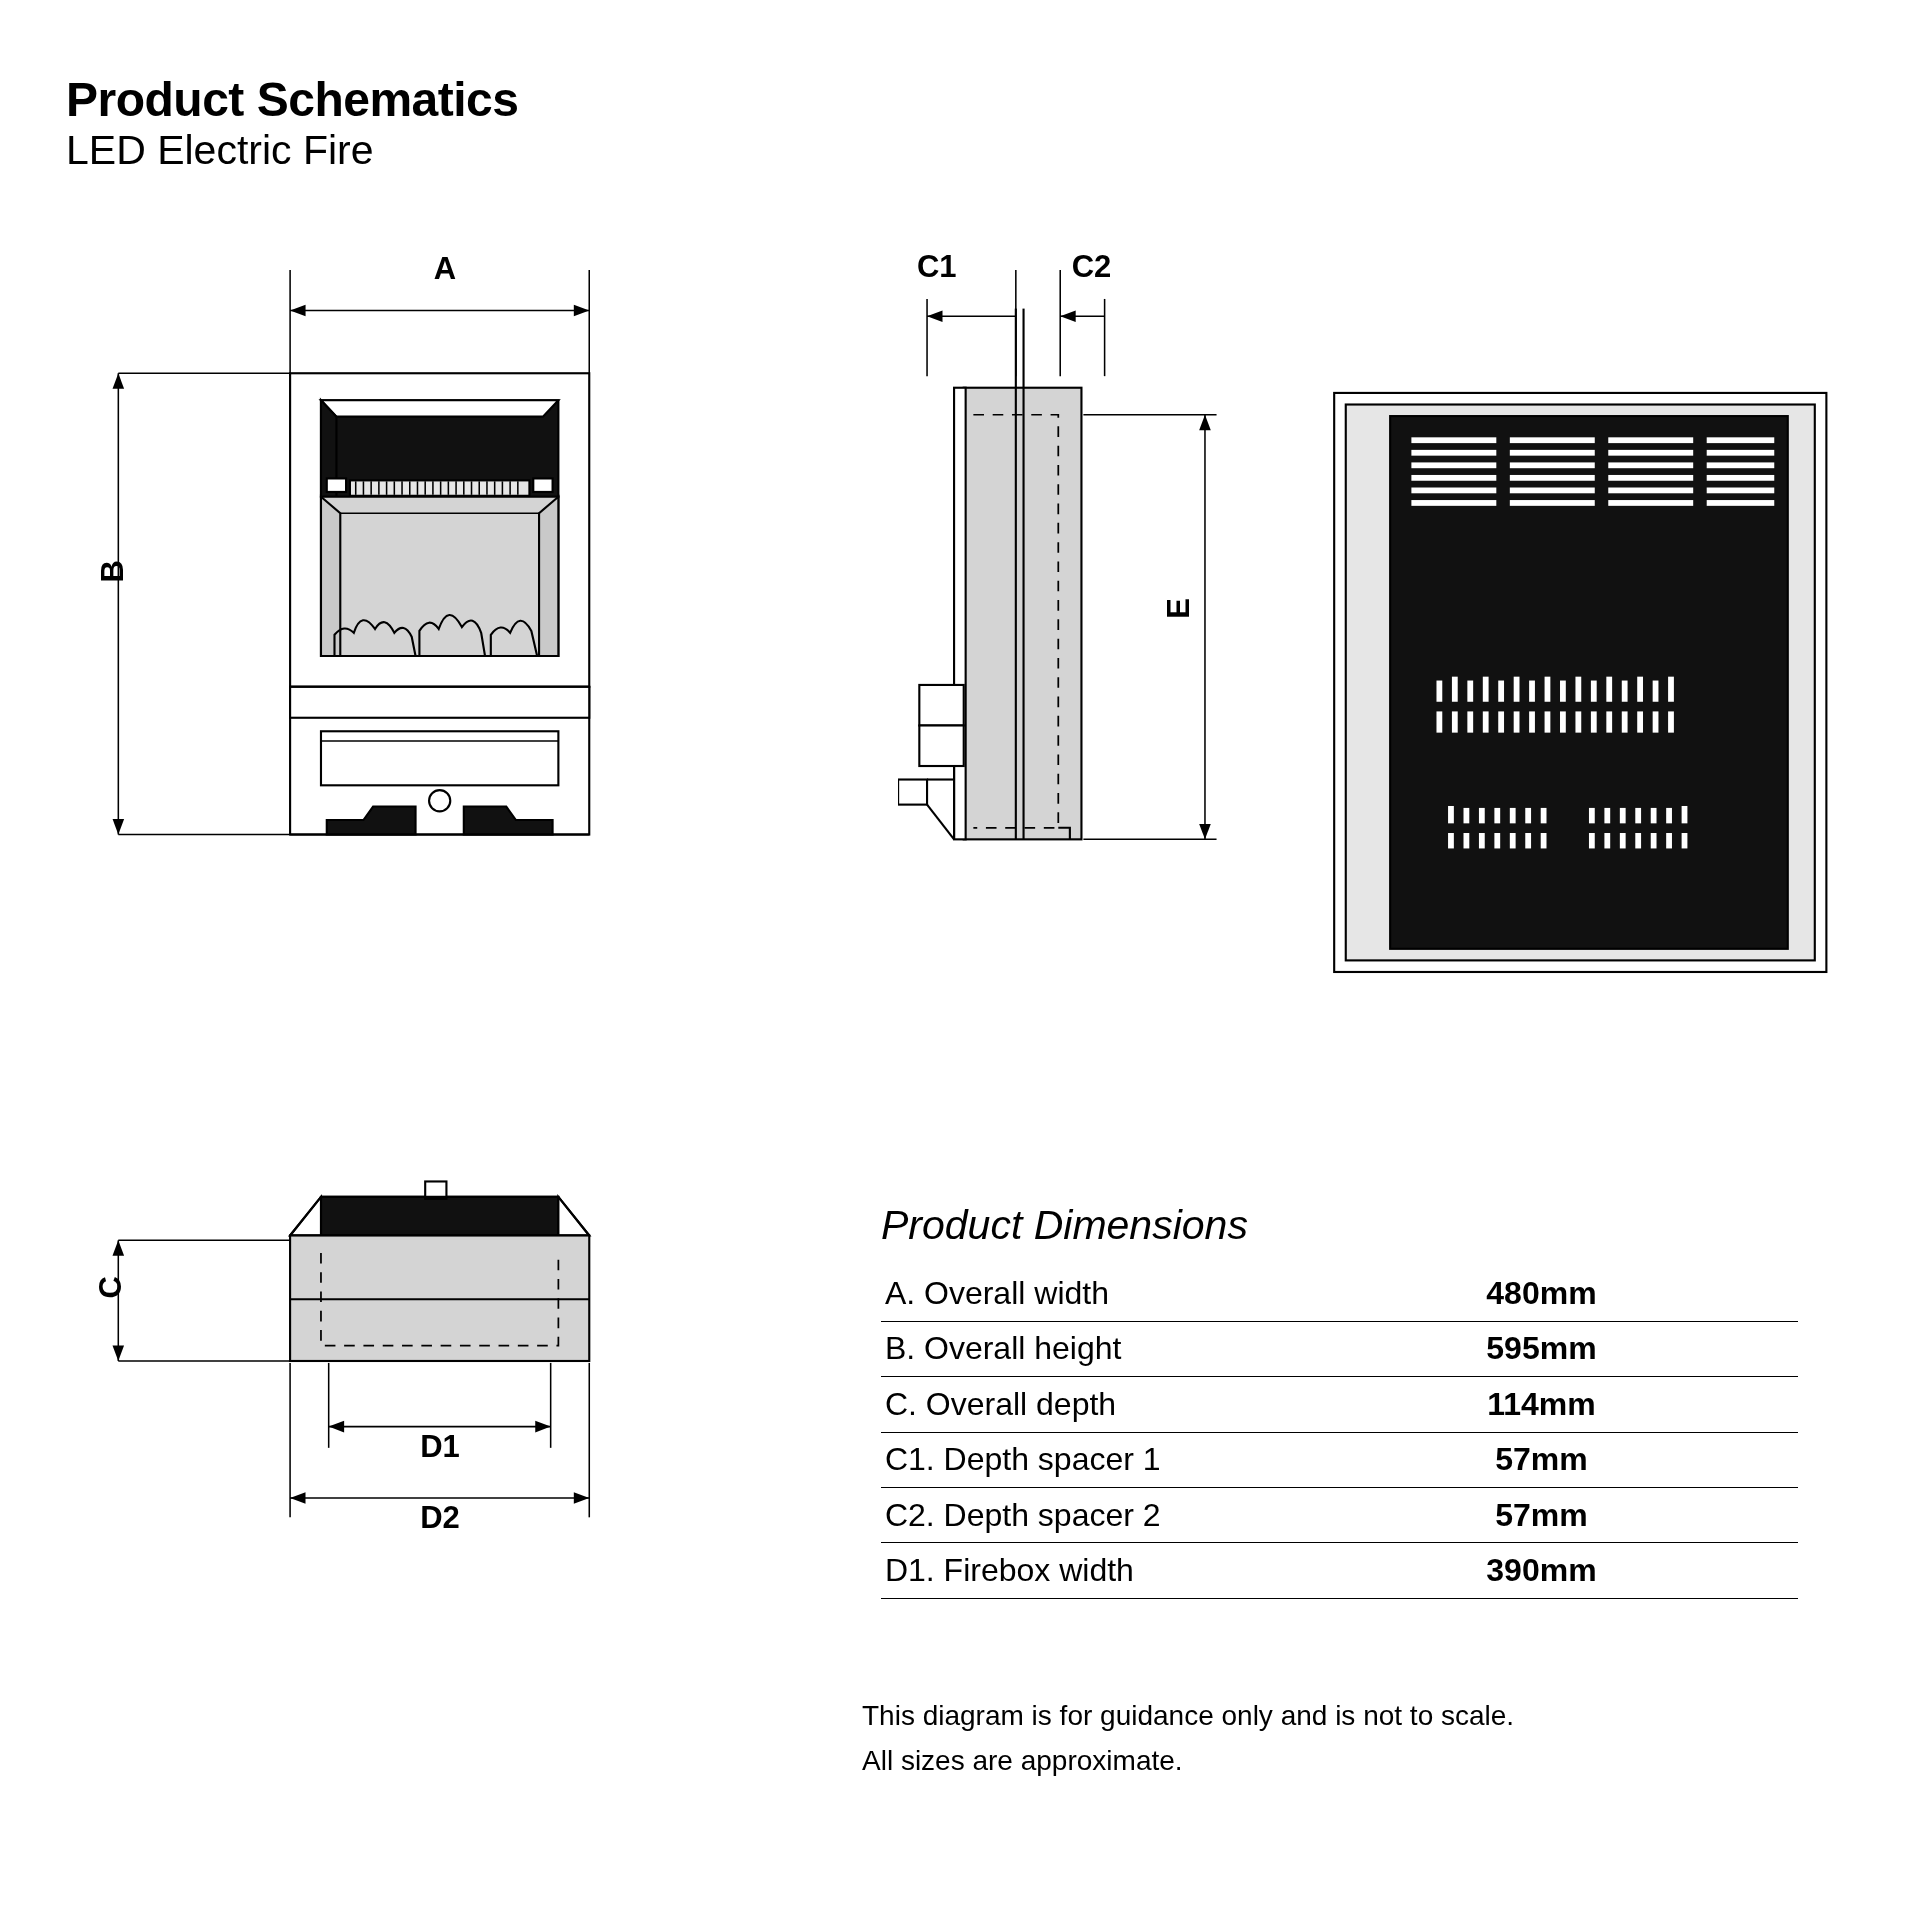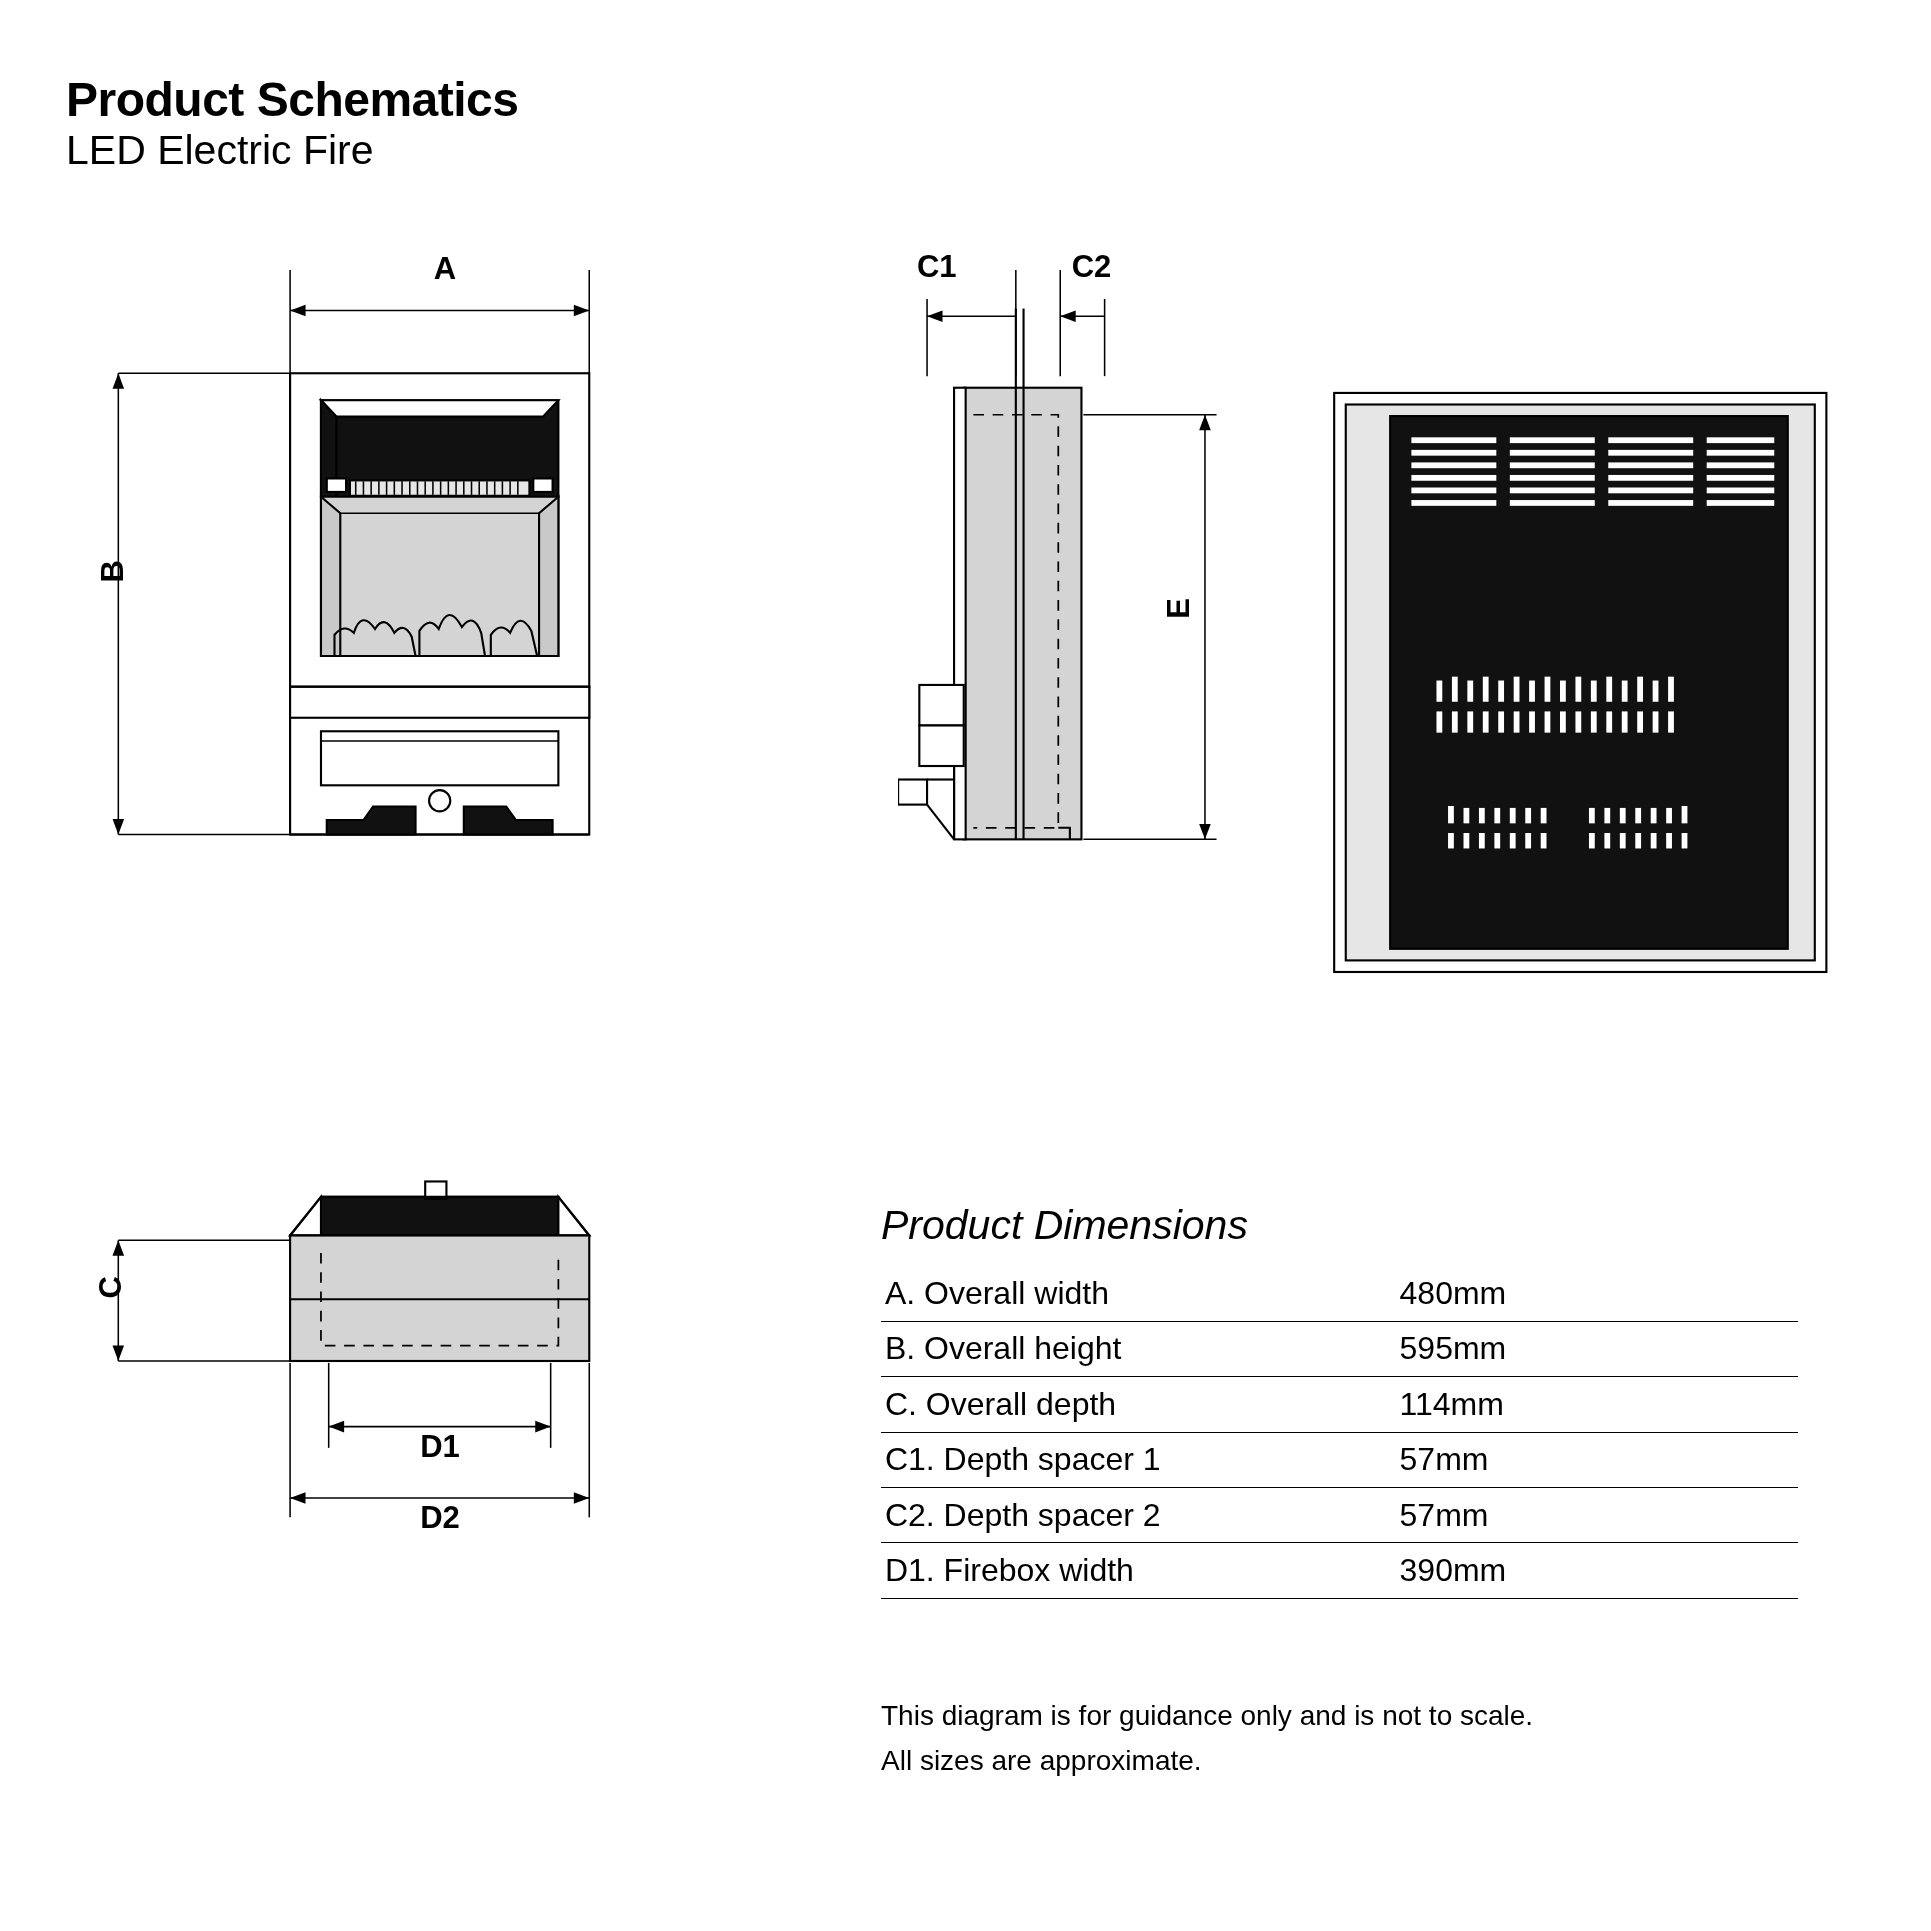--- a/index.html
+++ b/index.html
@@ -68,24 +68,24 @@
     margin-bottom: 17.4px;
     font-style: italic;
   }
   table { border-collapse: collapse; width: 100%; }
   td {
     font-size: 32px;
     padding: 8.7px 3.9px 8.7px 3.9px;
     border-bottom: 1.5px solid #000;
     vertical-align: bottom;
   }
-  td.val { text-align: left; padding-right: 111px; }
+  td.val { text-align: center; padding-right: 111px; font-weight: bold; }
   #notes {
     position: absolute;
-    left: 881px;
+    left: 862px;
     top: 1694px;
     font-size: 28px;
     line-height: 1.6;
   }
 </style>
 </head>
 <body>
 
 <div id="header">
   <div id="title">Product Schematics</div>

